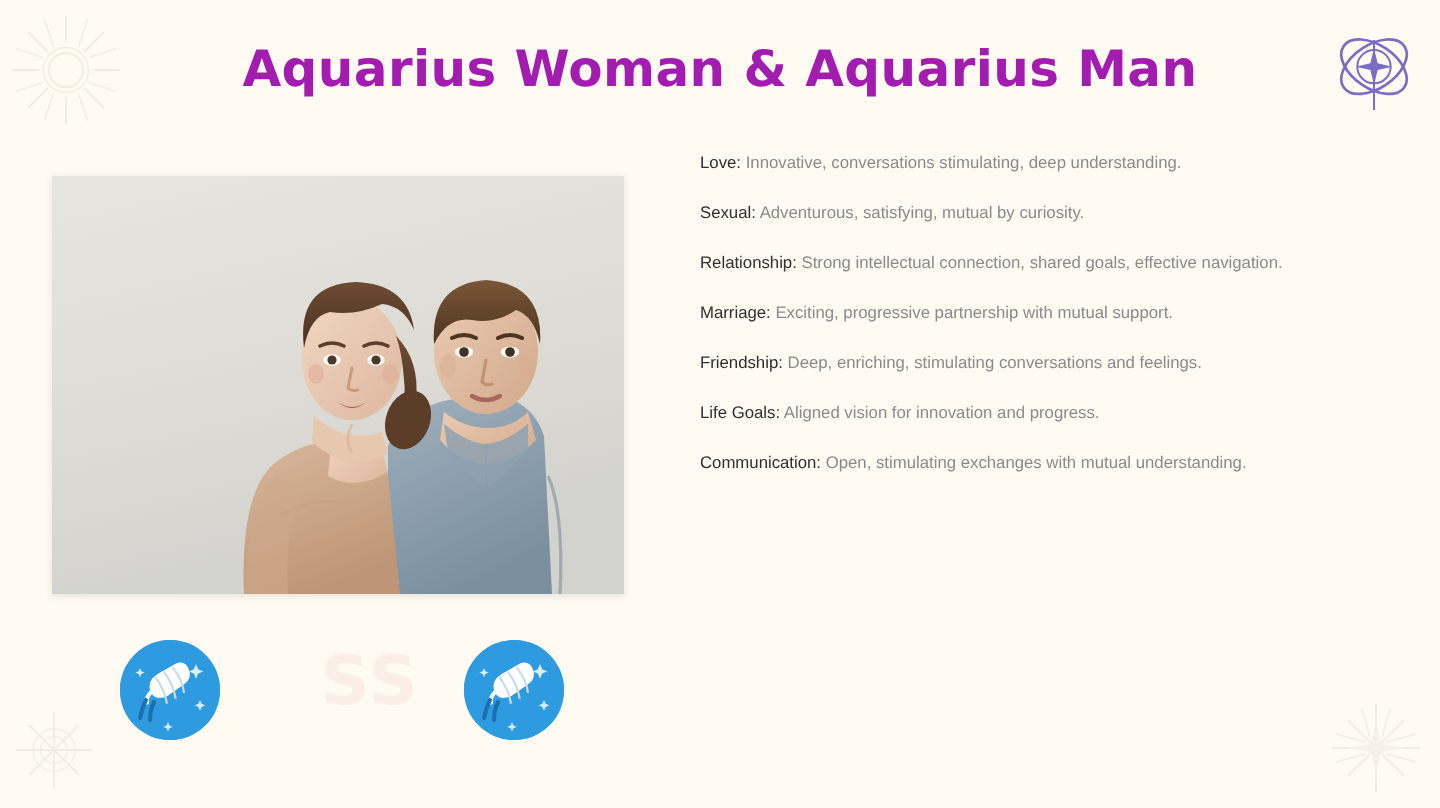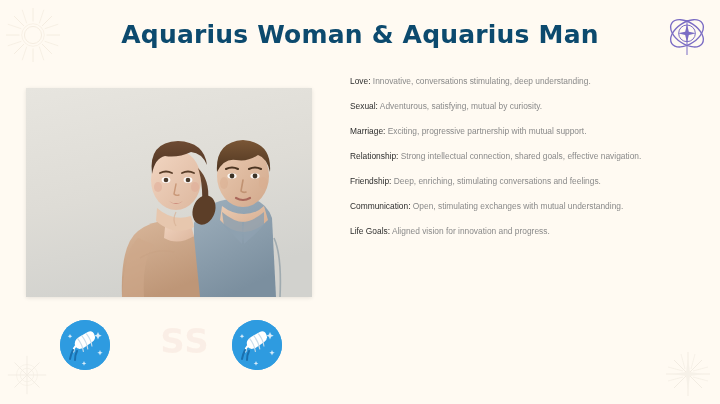--- a/index.html
+++ b/index.html
@@ -19,21 +19,21 @@
   .corner-br { right:8px; bottom:6px; width:48px; height:48px; }
 
   
   .title {
     position:absolute;
     left:0; right:0; top:20px;
     text-align:center;
     font-size:25px;
     font-weight:700;
     letter-spacing:.2px;
-    color:#0c4a6e;
+    color:#a21caf;
     font-family:"DejaVu Sans", sans-serif;
   }
 
   
   .photo-wrap {
     position:absolute;
     left:26px; top:88px;
     width:286px; height:209px;
     background:#DCDCD8;
     overflow:hidden;
@@ -264,38 +264,38 @@
 <div class="traits">
   <div class="trait">
     <span class="trait-label">Love:</span>
     <span class="trait-desc">Innovative, conversations stimulating, deep understanding.</span>
   </div>
   <div class="trait">
     <span class="trait-label">Sexual:</span>
     <span class="trait-desc">Adventurous, satisfying, mutual by curiosity.</span>
   </div>
   <div class="trait">
+    <span class="trait-label">Relationship:</span>
+    <span class="trait-desc">Strong intellectual connection, shared goals, effective navigation.</span>
+  </div>
+  <div class="trait">
     <span class="trait-label">Marriage:</span>
     <span class="trait-desc">Exciting, progressive partnership with mutual support.</span>
   </div>
   <div class="trait">
-    <span class="trait-label">Relationship:</span>
-    <span class="trait-desc">Strong intellectual connection, shared goals, effective navigation.</span>
-  </div>
-  <div class="trait">
     <span class="trait-label">Friendship:</span>
     <span class="trait-desc">Deep, enriching, stimulating conversations and feelings.</span>
   </div>
   <div class="trait">
+    <span class="trait-label">Life Goals:</span>
+    <span class="trait-desc">Aligned vision for innovation and progress.</span>
+  </div>
+  <div class="trait">
     <span class="trait-label">Communication:</span>
     <span class="trait-desc">Open, stimulating exchanges with mutual understanding.</span>
-  </div>
-  <div class="trait">
-    <span class="trait-label">Life Goals:</span>
-    <span class="trait-desc">Aligned vision for innovation and progress.</span>
   </div>
 </div>
 
 <div class="watermark">SS</div>
 
 <div class="badge badge-left">
   <svg viewBox="0 0 50 50">
     <circle cx="25" cy="25" r="25" fill="#2E9BE0"></circle>
     <g transform="rotate(-24 25 23)">
       <path d="M15 22 q0-6 7-7 l10-1 q5 0 5 5 q0 5-5 6 l-10 2 q-7 0-7-5 Z" fill="#FFFFFF"></path>

